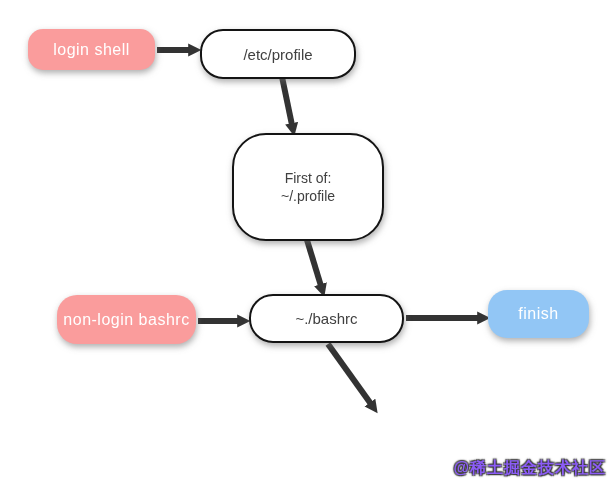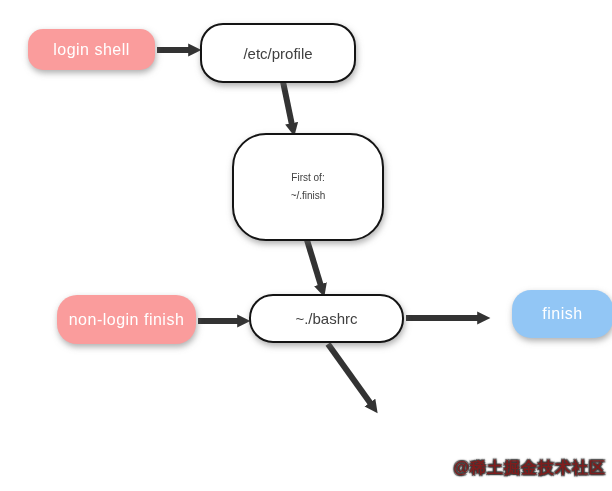--- a/index.html
+++ b/index.html
@@ -51,38 +51,38 @@
     color: #404040;
     font-size: 15px;
   }
   .node .multiline {
     display: flex;
     flex-direction: column;
     gap: 0;
   }
   .node .multiline span {
     display: block;
-    font-size: 10px;
+    font-size: 14px;
     line-height: 18px;
     color: #404040;
   }
   #node-login-shell     { left: 28px;  top: 29px;  width: 127px; height: 41px;  border-radius: 15px; }
-  #node-etc-profile     { left: 200px; top: 23px;  width: 156px; height: 60px;  border-radius: 23px; }
+  #node-etc-profile     { left: 200px; top: 29px;  width: 156px; height: 50px;  border-radius: 23px; }
   #node-first-of        { left: 232px; top: 133px; width: 152px; height: 108px; border-radius: 34px; }
   #node-non-login-shell { left: 57px;  top: 295px; width: 139px; height: 49px;  border-radius: 20px; }
   #node-bashrc          { left: 249px; top: 294px; width: 155px; height: 49px;  border-radius: 24px; }
-  #node-finish          { left: 512px; top: 290px; width: 101px; height: 48px;  border-radius: 19px; }
+  #node-finish          { left: 488px; top: 290px; width: 101px; height: 48px;  border-radius: 19px; }
   #node-etc-bashrc      { left: 295px; top: 416px; width: 151px; height: 50px;  border-radius: 25px; }
   .watermark {
     position: absolute;
     right: 6px;
     bottom: 12px;
     font-size: 16px;
     font-weight: bold;
-    color: #7f1d1d;
+    color: #8b5cf6;
     letter-spacing: 1px;
     text-shadow:
       -1px -1px 1px rgba(55,55,55,0.85),
        1px -1px 1px rgba(55,55,55,0.85),
       -1px  1px 1px rgba(55,55,55,0.85),
        1px  1px 1px rgba(55,55,55,0.85),
        0 0 3px rgba(55,55,55,0.6);
   }
 </style>
 </head>
@@ -108,26 +108,26 @@
     <span>login shell</span>
   </div>
 
   <div class="node white" id="node-etc-profile">
     <span>/etc/profile</span>
   </div>
 
   <div class="node white" id="node-first-of">
     <div class="multiline">
       <span>First of:</span>
-      <span>~/.finish</span>
+      <span>~/.profile</span>
     </div>
   </div>
 
   <div class="node pink" id="node-non-login-shell">
-    <span>non-login finish</span>
+    <span>non-login bashrc</span>
   </div>
 
   <div class="node white" id="node-bashrc">
     <span>~./bashrc</span>
   </div>
 
   <div class="node blue" id="node-finish">
     <span>finish</span>
   </div>
 

